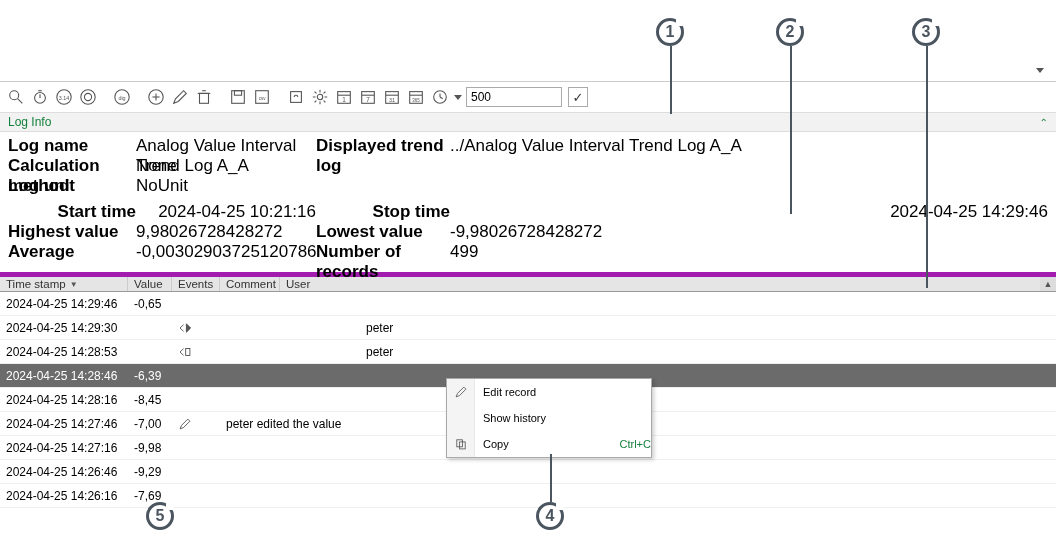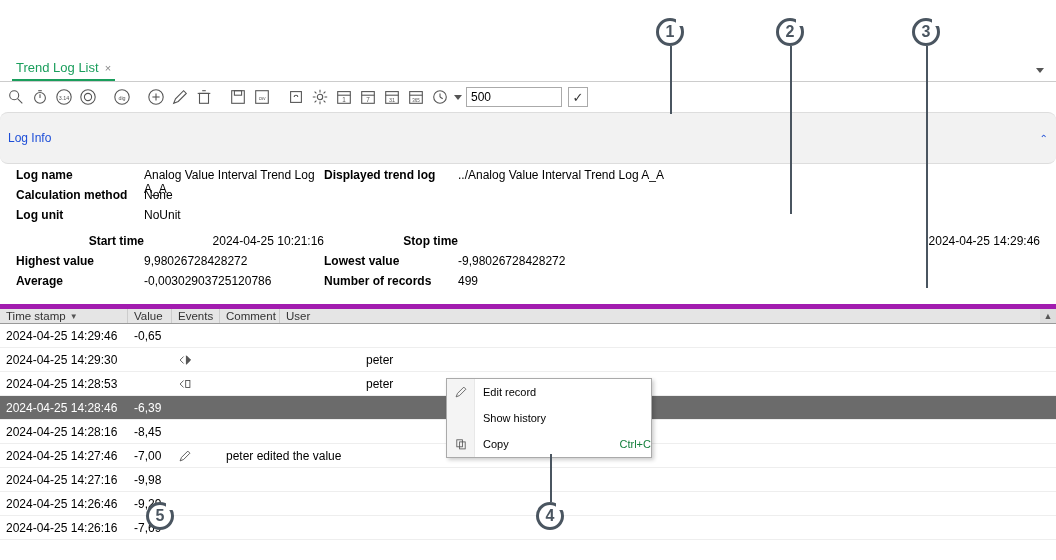--- a/index.html
+++ b/index.html
@@ -15,24 +15,24 @@
   .tab-close { color: #888; font-size: 11px; cursor: pointer; }
   .tab-dropdown { margin-left: auto; color: #555; }
   
   .toolbar { display: flex; align-items: center; gap: 4px; padding: 4px 6px; height: 30px; }
   .tb-icon { width: 20px; height: 20px; display: flex; align-items: center; justify-content: center; color: #444; }
   .tb-icon svg { width: 18px; height: 18px; stroke: #555; fill: none; stroke-width: 1.2; }
   .tb-sep { width: 6px; }
   .tb-input { width: 96px; height: 20px; border: 1px solid #aaa; padding: 0 4px; font-size: 12px; }
   .tb-check { width: 20px; height: 20px; border: 1px solid #aaa; display: flex; align-items: center; justify-content: center; font-size: 13px; color: #333; margin-left: 2px; }
   
-  .section-header { background: #f2f2f2; border-top: 1px solid #ddd; border-bottom: 1px solid #ddd; padding: 18px 8px; font-size: 12px; color: #1d4ed8; display: flex; justify-content: space-between; align-items: center; border-radius: 8px; }
+  .section-header { background: #f2f2f2; border-top: 1px solid #ddd; border-bottom: 1px solid #ddd; padding: 2px 8px; font-size: 12px; color: #15803d; display: flex; justify-content: space-between; align-items: center; }
   .section-chevron { font-size: 10px; }
   
-  .info-grid { padding: 4px 16px 10px; font-size: 12px; }
+  .info-grid { padding: 4px 8px 10px; font-size: 17px; }
   .info-row { display: flex; align-items: baseline; height: 20px; }
   .info-label { font-weight: bold; width: 128px; }
   .info-val { width: 180px; }
   .info-label2 { font-weight: bold; width: 134px; }
   .info-val2 { flex: 1; }
   
   .table-header { display: flex; background: #e5e5e5; border-top: 5px solid #a21caf; border-bottom: 1px solid #999; height: 20px; align-items: stretch; font-size: 11.5px; color: #333; }
   .th { padding: 2px 6px; border-right: 1px solid #ccc; display: flex; align-items: center; gap: 4px; }
   .th-sort { font-size: 8px; color: #555; }
   .th-ts { width: 128px; }
@@ -80,24 +80,20 @@
 </div>
 <div class="callout" style="left:536px; top:502px;">
   <div class="callout-line" style="left:14px; top:-48px; width:2px; height:48px;"></div>
   <div class="callout-circle">4</div>
 </div>
 <div class="callout" style="left:146px; top:502px;">
   <div class="callout-circle">5</div>
 </div>
 
 <div class="tab-bar">
-  <div class="tab">
-    <span>Trend Log List</span>
-    <span class="tab-close">×</span>
-  </div>
   <div class="tab-dropdown"><span class="tri-down"></span></div>
 </div>
 
 <div class="toolbar">
   <span class="tb-icon">
       <svg viewBox="0 0 20 20">
         <circle cx="8" cy="8" r="5"></circle>
         <line x1="12" y1="12" x2="17" y2="17"></line>
       </svg>
     </span>

